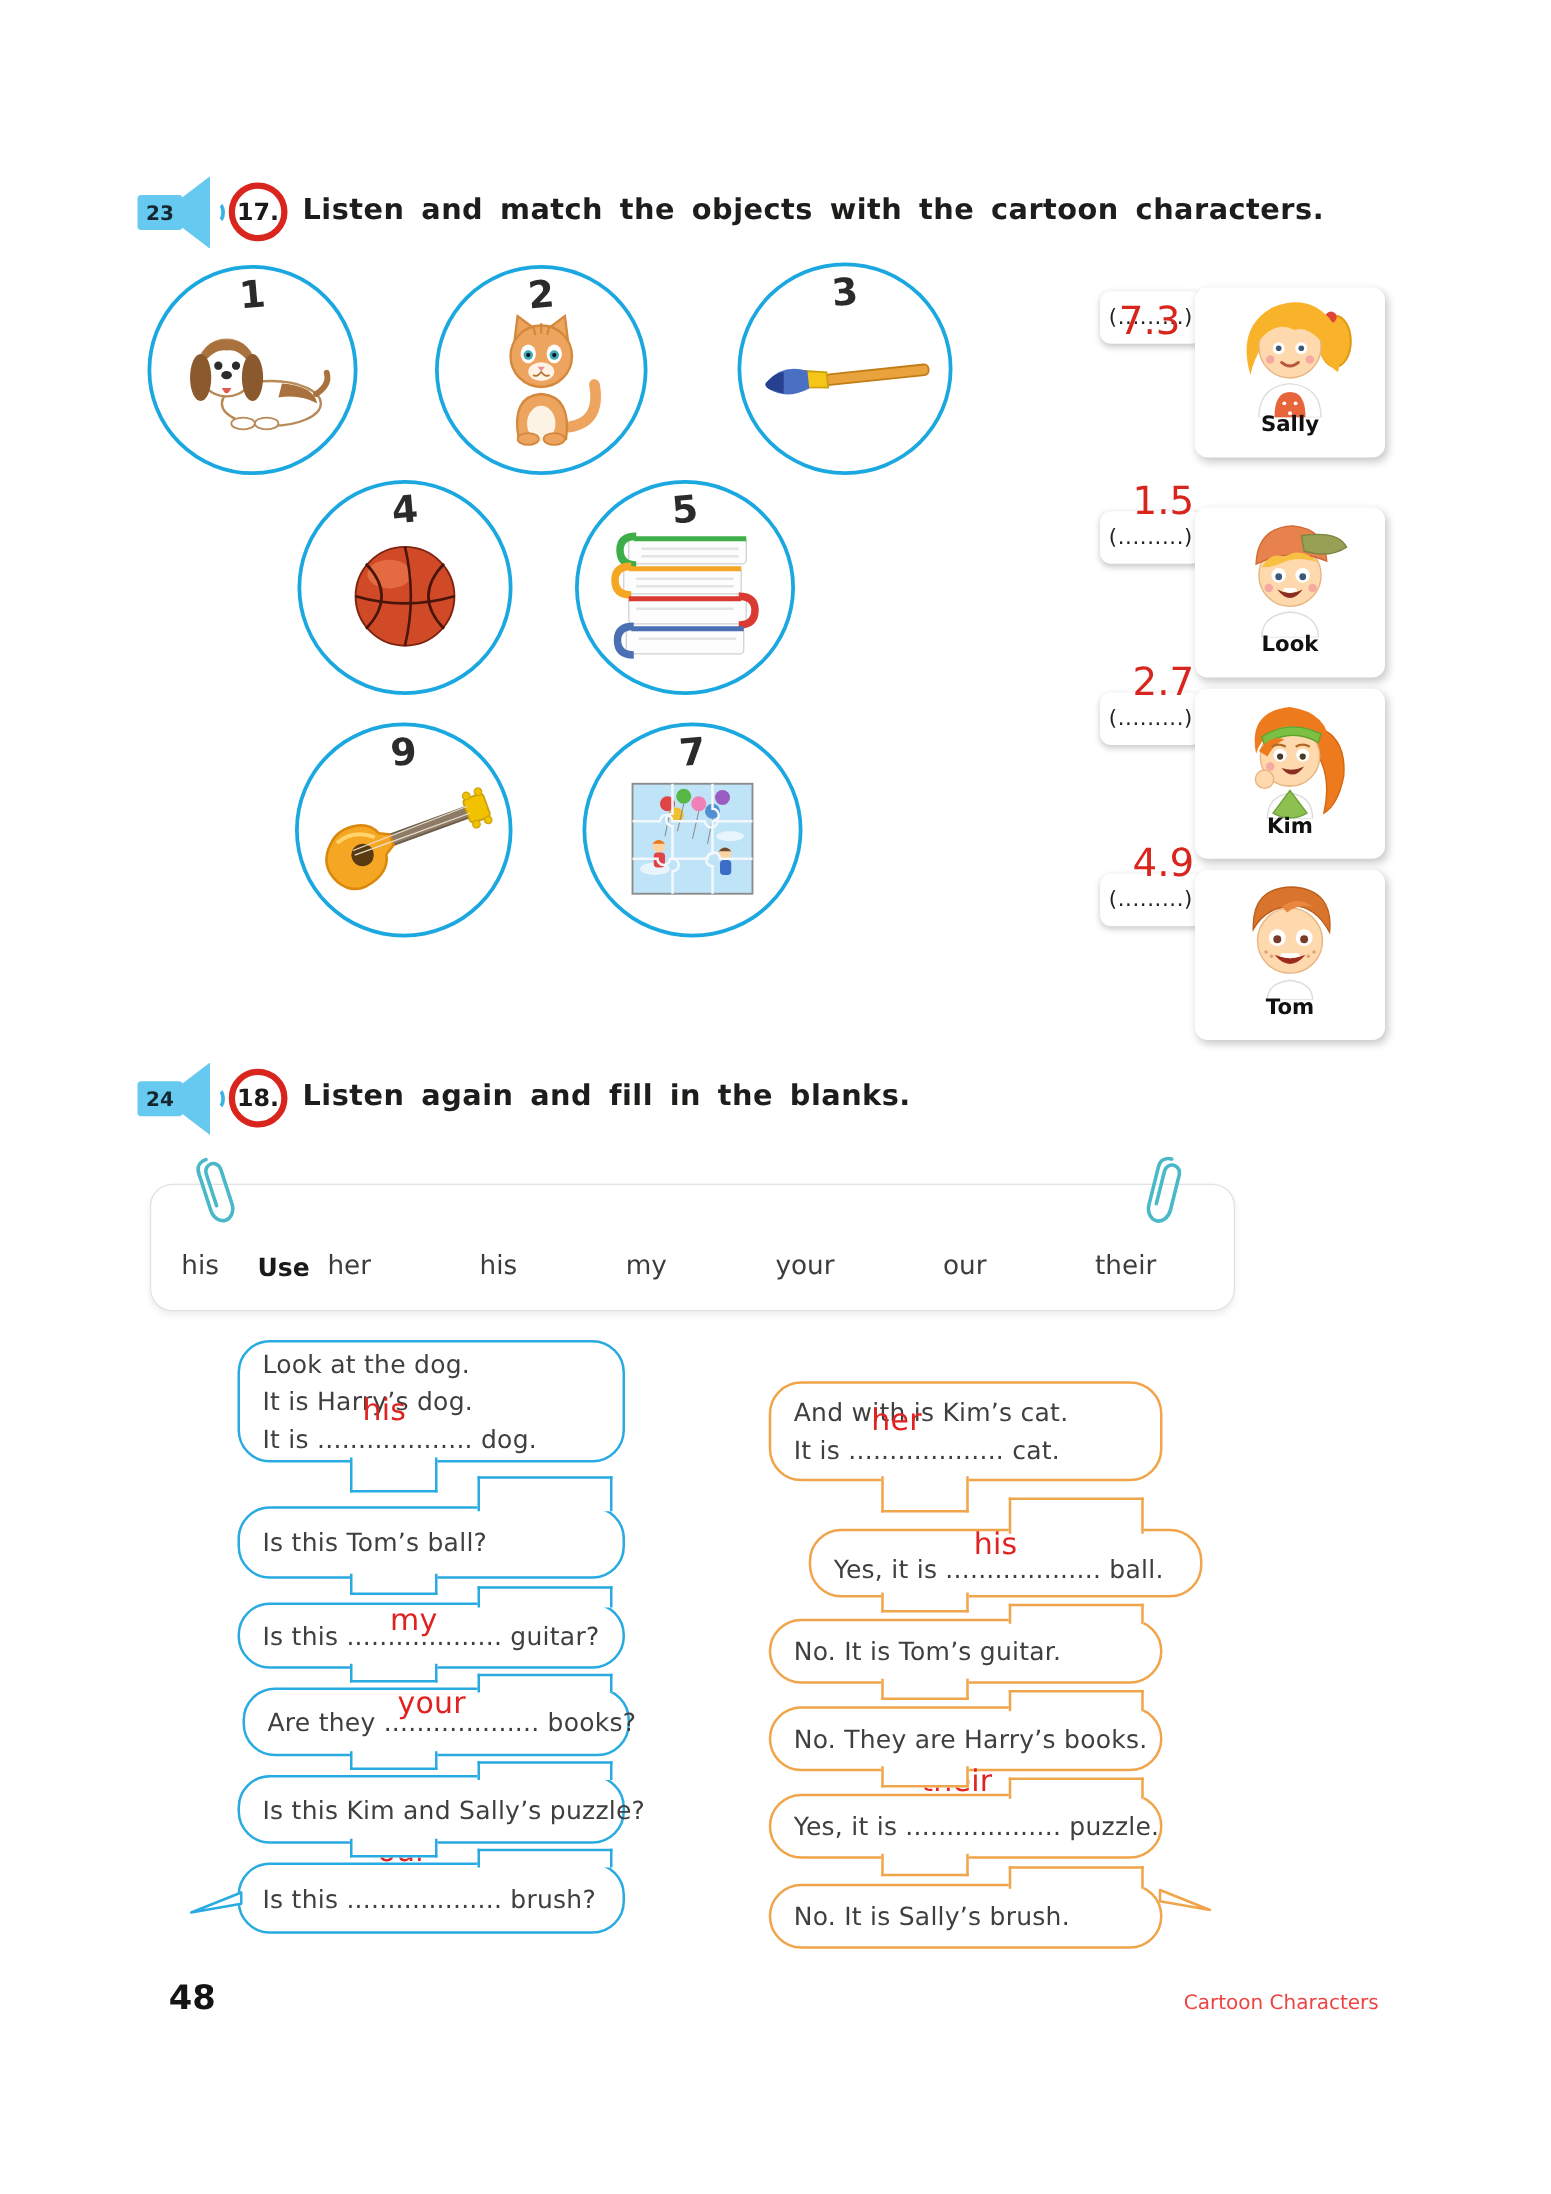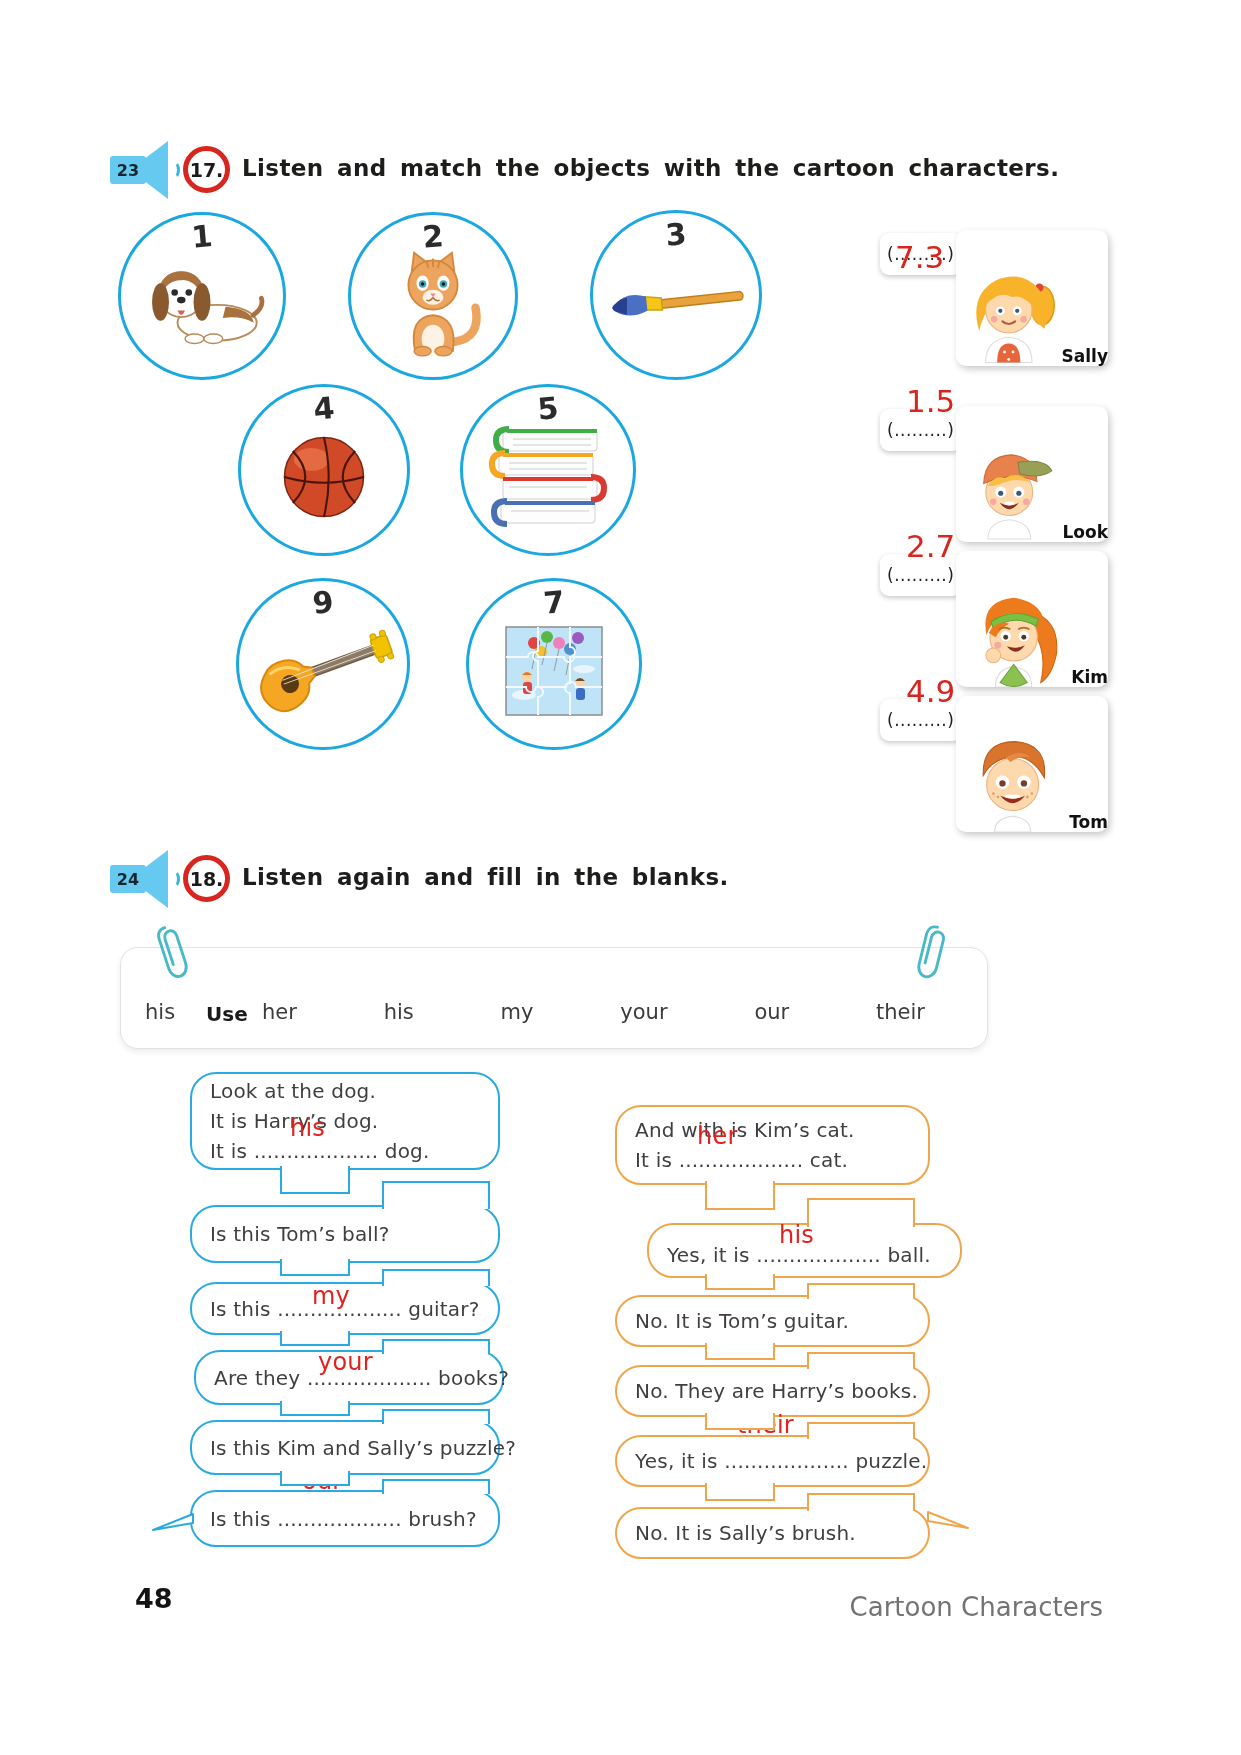--- a/index.html
+++ b/index.html
@@ -34,21 +34,21 @@
   .char-slot{position:absolute;left:880px;width:230px;height:142px;}
   .ans-tab{position:absolute;left:0;top:3px;width:82px;height:42px;background:#fff;
            border-radius:9px;box-shadow:0 2px 5px rgba(0,0,0,.22);z-index:1;
            display:flex;align-items:center;padding-left:7px;}
   .tab-dots{font-size:17px;color:#222;letter-spacing:.5px;}
   .tab-answer{position:absolute;color:#d8251d;font-size:31px;z-index:3;white-space:nowrap;}
   .tab-answer.inline{left:15px;top:6px;}
   .tab-answer.above{left:26px;top:-26px;}
   .char-card{position:absolute;left:76px;top:0;width:152px;height:136px;background:#fff;
              border-radius:10px;box-shadow:2px 3px 7px rgba(0,0,0,.22);z-index:2;
-             display:flex;flex-direction:row;align-items:flex-end;}
+             display:flex;flex-direction:column;align-items:center;}
   .char-name{font-weight:bold;font-size:17px;color:#111;margin-top:-4px;}
 
   
   .use-box{position:absolute;left:120px;top:947px;width:868px;height:102px;background:#fff;
            border:1.5px solid #e2e2e2;border-radius:18px;box-shadow:0 3px 6px rgba(0,0,0,.08);}
   .use-label{position:absolute;left:85px;top:14px;font-weight:bold;font-size:20px;color:#1a1a1a;margin-top:40px;}
   .use-words{position:absolute;left:0;right:0;top:52px;display:flex;justify-content:space-between;
              padding:0 62px 0 24px;font-size:21px;color:#3c3c3c;}
   .clip{position:absolute;z-index:4;}
 
@@ -65,21 +65,21 @@
                      border:2px solid;border-top:none;}
   .connector .t-up{position:absolute;left:102px;bottom:0;width:108px;height:64%;background:#fff;
                    border:2px solid;border-bottom:none;}
   .connector.cyan .t-down,.connector.cyan .t-up{border-color:#29abe2;}
   .connector.orange .t-down,.connector.orange .t-up{border-color:#f0a54a;}
 
   .tail{position:absolute;z-index:6;}
 
   
   .page-num{position:absolute;left:118px;top:1583px;font-weight:bold;font-size:27px;color:#141414;margin-left:17px;}
-  .footer-txt{position:absolute;right:138px;top:1592px;font-size:26px;color:#737373;}
+  .footer-txt{position:absolute;right:138px;top:1592px;font-size:16px;color:#ef4444;}
 </style>
 </head>
 <body>
 
 <div class="page">
 
   <div class="ex-header" style="left:110px;top:140px;width:900px;">
     <div class="audio" style="left:0;top:0;">
       <div class="a-box">23</div>
       <div class="a-cone"></div>

